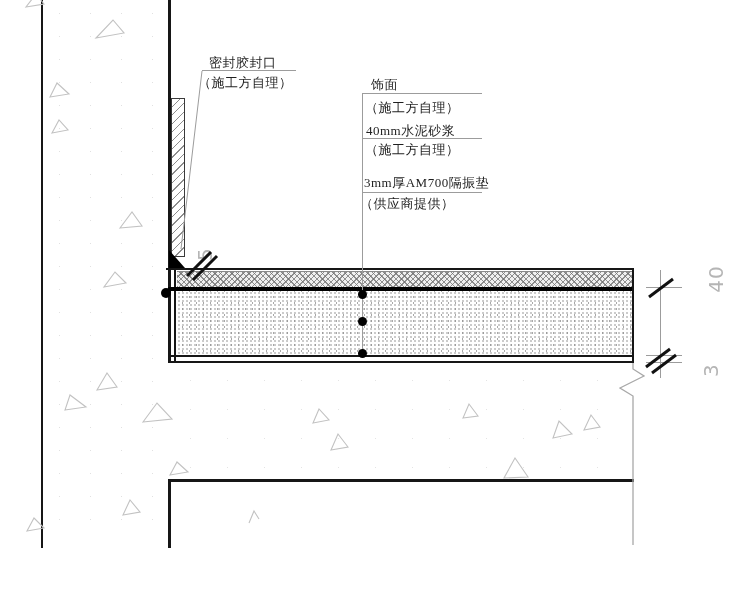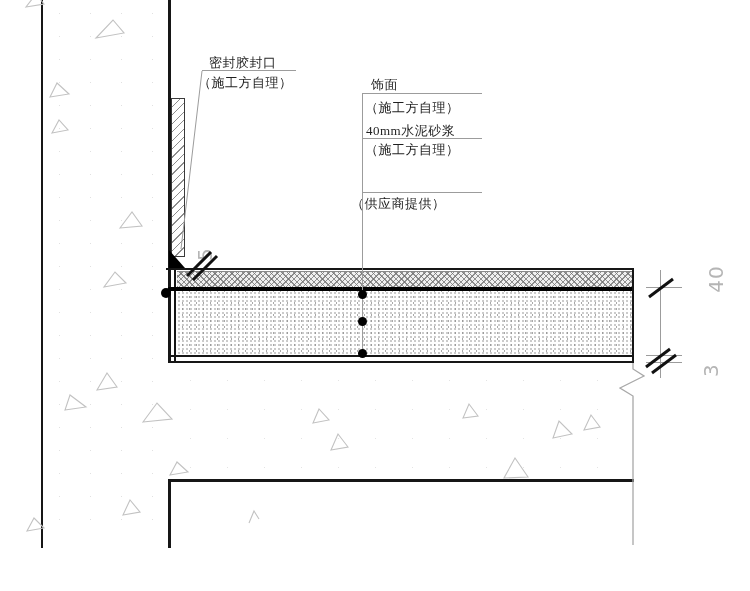--- a/index.html
+++ b/index.html
@@ -61,21 +61,22 @@
   <div class="dot" style="left:161px;top:288px;width:10px;height:10px;"></div>
 
   <div class="txt" style="left:209px;top:54px;font-family:Liberation Mono, monospace;">密封胶封口</div>
   <div class="gline" style="left:202px;top:70px;width:94px;height:1px;"></div>
   <div class="txt" style="left:198px;top:74px;">（施工方自理）</div>
 
   <div class="txt" style="left:371px;top:76px;font-family:Liberation Serif, serif;">饰面</div>
   <div class="txt" style="left:365px;top:99px;">（施工方自理）</div>
   <div class="txt" style="left:366px;top:122px;">40mm水泥砂浆</div>
   <div class="txt" style="left:365px;top:141px;">（施工方自理）</div>
-  <div class="txt" style="left:351px;top:195px;">（供应商提供）</div>
+  <div class="txt" style="left:364px;top:174px;">3mm厚AM700隔振垫</div>
+  <div class="txt" style="left:360px;top:195px;">（供应商提供）</div>
 
   <div class="gline" style="left:660px;top:270px;width:1px;height:108px;"></div>
   <div class="gline" style="left:646px;top:287px;width:36px;height:1px;"></div>
   <div class="gline" style="left:646px;top:355px;width:36px;height:1px;"></div>
   <div class="gline" style="left:646px;top:362px;width:36px;height:1px;"></div>
   <div class="dimtext" style="left:697px;top:266px;width:44px;height:26px;">40</div>
   <div class="dimtext" style="left:702px;top:357px;width:24px;height:26px;">3</div>
   <div class="dimtext" style="left:195px;top:242px;width:24px;height:24px;">5</div>
 
   <svg width="750" height="591" viewBox="0 0 750 591">

